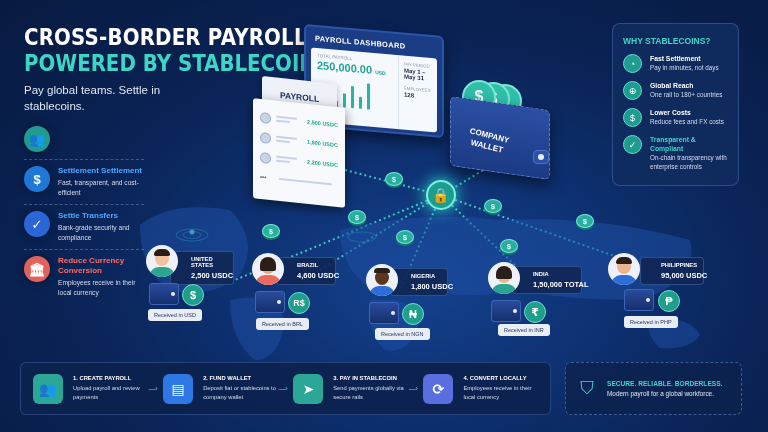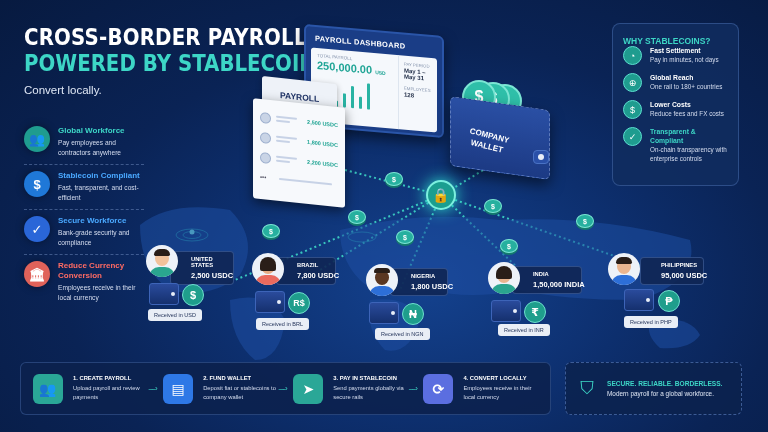--- a/index.html
+++ b/index.html
@@ -20,21 +20,21 @@
   
   .features { left: 24px; top: 120px; width: 120px; }
   .feature { display: flex; gap: 8px; padding: 6px 0 7px 0; border-bottom: 1px dashed rgba(160,190,240,0.35); }
   .feature:last-child { border-bottom: none; }
   .f-icon { width: 26px; height: 26px; border-radius: 50%; flex: none; display: flex; align-items: center; justify-content: center; font-size: 13px; font-weight: 700; color: #fff; box-shadow: 0 0 8px rgba(0,0,0,0.4); }
   .f-title { font-size: 8px; font-weight: 700; line-height: 10px; }
   .f-desc { font-size: 6.6px; color: #d6def0; line-height: 9.5px; margin-top: 2px; }
 
   
   .why { left: 612px; top: 23px; width: 127px; height: 163px; background: rgba(17,45,95,0.85); border: 1px solid rgba(90,130,200,0.4); border-radius: 8px; padding: 12px 10px; }
-  .why-title { font-size: 8.5px; font-weight: 700; color: #3dd6c6; margin-bottom: 0; }
+  .why-title { font-size: 8.5px; font-weight: 700; color: #3dd6c6; margin-bottom: 8px; }
   .why-item { display: flex; gap: 8px; margin-bottom: 8px; align-items: flex-start; }
   .why-icon { width: 19px; height: 19px; border-radius: 50%; background: #1f9c8f; flex: none; display: flex; align-items: center; justify-content: center; font-size: 9px; color: #fff; border: 1.5px solid #5be0d0; }
   .why-t { font-size: 6.8px; font-weight: 700; color: #fff; line-height: 9px; }
   .why-d { font-size: 6.3px; color: #d6def0; line-height: 9px; }
 
   
   .dash { left: 304px; top: 30px; width: 140px; height: 102px; background: #1a3d86; border-radius: 6px; transform: skewY(5deg); box-shadow: 0 6px 14px rgba(0,0,0,0.5); border: 2px solid #2a55a8; }
   .dash-title { font-size: 7.5px; font-weight: 700; color: #fff; padding: 7px 9px 5px; letter-spacing: 0.3px; }
   .dash-body { background: #f5f8fc; margin: 0 5px; height: 74px; border-radius: 3px; display: flex; }
   .dash-left { width: 88px; padding: 5px 6px; border-right: 1px solid #dde5ef; }
@@ -125,42 +125,38 @@
     <path d="M230 300 Q270 290 285 320 Q280 360 255 360 Q230 340 230 300Z"></path>
     <path d="M340 230 Q420 210 500 220 Q600 215 690 240 Q700 280 640 300 Q560 300 520 290 Q470 300 430 290 Q380 300 360 280 Q340 260 340 230Z"></path>
     <path d="M370 300 Q410 295 420 320 Q410 355 385 350 Q365 330 370 300Z"></path>
     <path d="M650 320 Q690 315 700 335 Q690 350 660 348 Q645 335 650 320Z"></path>
   </g>
 </svg>
 
 <div class="abs title1">CROSS-BORDER PAYROLL</div>
 <div class="abs title2">POWERED BY STABLECOINS</div>
 <div class="abs subtitle">
-  <div>Convert locally.</div>
+  <div>Pay global teams. Settle in stablecoins.</div>
 </div>
 
 <div class="abs features">
   <div class="feature">
     <div class="f-icon" style="background:#1f9c8f">👥</div>
-    <div>
-        <div class="f-title" style="color:#3dd6c6">Global Workforce</div>
-        <div class="f-desc">Pay employees and contractors anywhere</div>
-      </div>
   </div>
   <div class="feature">
     <div class="f-icon" style="background:#1f78d8">$</div>
     <div>
-        <div class="f-title" style="color:#4aa8ff">Stablecoin Compliant</div>
+        <div class="f-title" style="color:#4aa8ff">Settlement Settlement</div>
         <div class="f-desc">Fast, transparent, and cost-efficient</div>
       </div>
   </div>
   <div class="feature">
     <div class="f-icon" style="background:#2a66d8">✓</div>
     <div>
-        <div class="f-title" style="color:#4aa8ff">Secure Workforce</div>
+        <div class="f-title" style="color:#4aa8ff">Settle Transfers</div>
         <div class="f-desc">Bank-grade security and compliance</div>
       </div>
   </div>
   <div class="feature">
     <div class="f-icon" style="background:#e0625a">🏛</div>
     <div>
         <div class="f-title" style="color:#ff6b63">Reduce Currency Conversion</div>
         <div class="f-desc">Employees receive in their local currency</div>
       </div>
   </div>
@@ -257,21 +253,21 @@
       <div class="body" style="background:#2aa58f"></div>
     </div>
   <div class="pwallet" style="left:3px;top:38px"></div>
   <div class="cur" style="left:36px;top:39px">$</div>
   <div class="recv" style="left:2px;top:64px">Received in USD</div>
 </div>
 
 <div class="country" style="left:252px;top:253px">
   <div class="info" style="left:24px;top:4px;width:60px">
       <div class="c-name">BRAZIL</div>
-      <div class="c-amt">7,800 USDC</div>
+      <div class="c-amt">4,600 USDC</div>
     </div>
   <div class="avatar">
       <div class="head" style="background:#e5ab84"></div>
       <div class="hair" style="height:14px"></div>
       <div class="body" style="background:#ea6a5e"></div>
     </div>
   <div class="pwallet" style="left:3px;top:38px"></div>
   <div class="cur" style="left:36px;top:39px;font-size:9px">R$</div>
   <div class="recv" style="left:4px;top:65px">Received in BRL</div>
 </div>
@@ -287,21 +283,21 @@
       <div class="body" style="background:#2d6fd8"></div>
     </div>
   <div class="pwallet" style="left:3px;top:38px"></div>
   <div class="cur" style="left:36px;top:39px">₦</div>
   <div class="recv" style="left:9px;top:64px">Received in NGN</div>
 </div>
 
 <div class="country" style="left:488px;top:262px">
   <div class="info" style="left:24px;top:4px;width:70px">
       <div class="c-name">INDIA</div>
-      <div class="c-amt">1,50,000 INDIA</div>
+      <div class="c-amt">1,50,000 TOTAL</div>
     </div>
   <div class="avatar">
       <div class="head" style="background:#e8b48e"></div>
       <div class="hair" style="height:13px"></div>
       <div class="body" style="background:#2aa58f"></div>
     </div>
   <div class="pwallet" style="left:3px;top:38px"></div>
   <div class="cur" style="left:36px;top:39px">₹</div>
   <div class="recv" style="left:10px;top:62px">Received in INR</div>
 </div>

